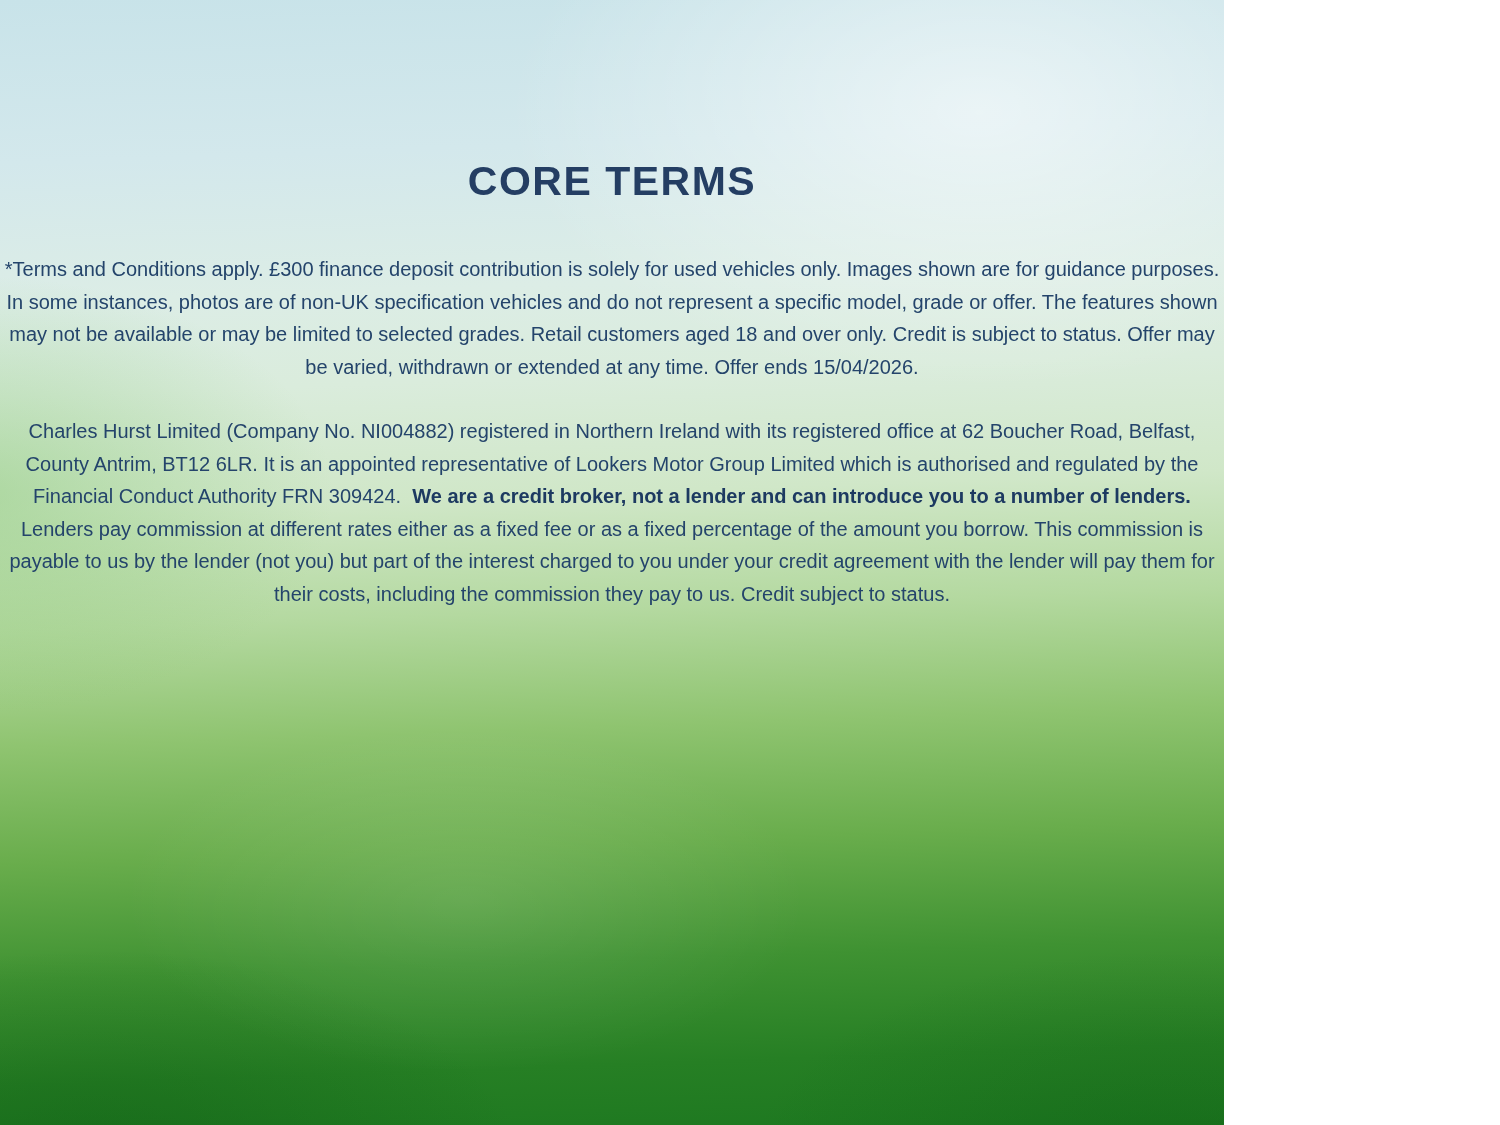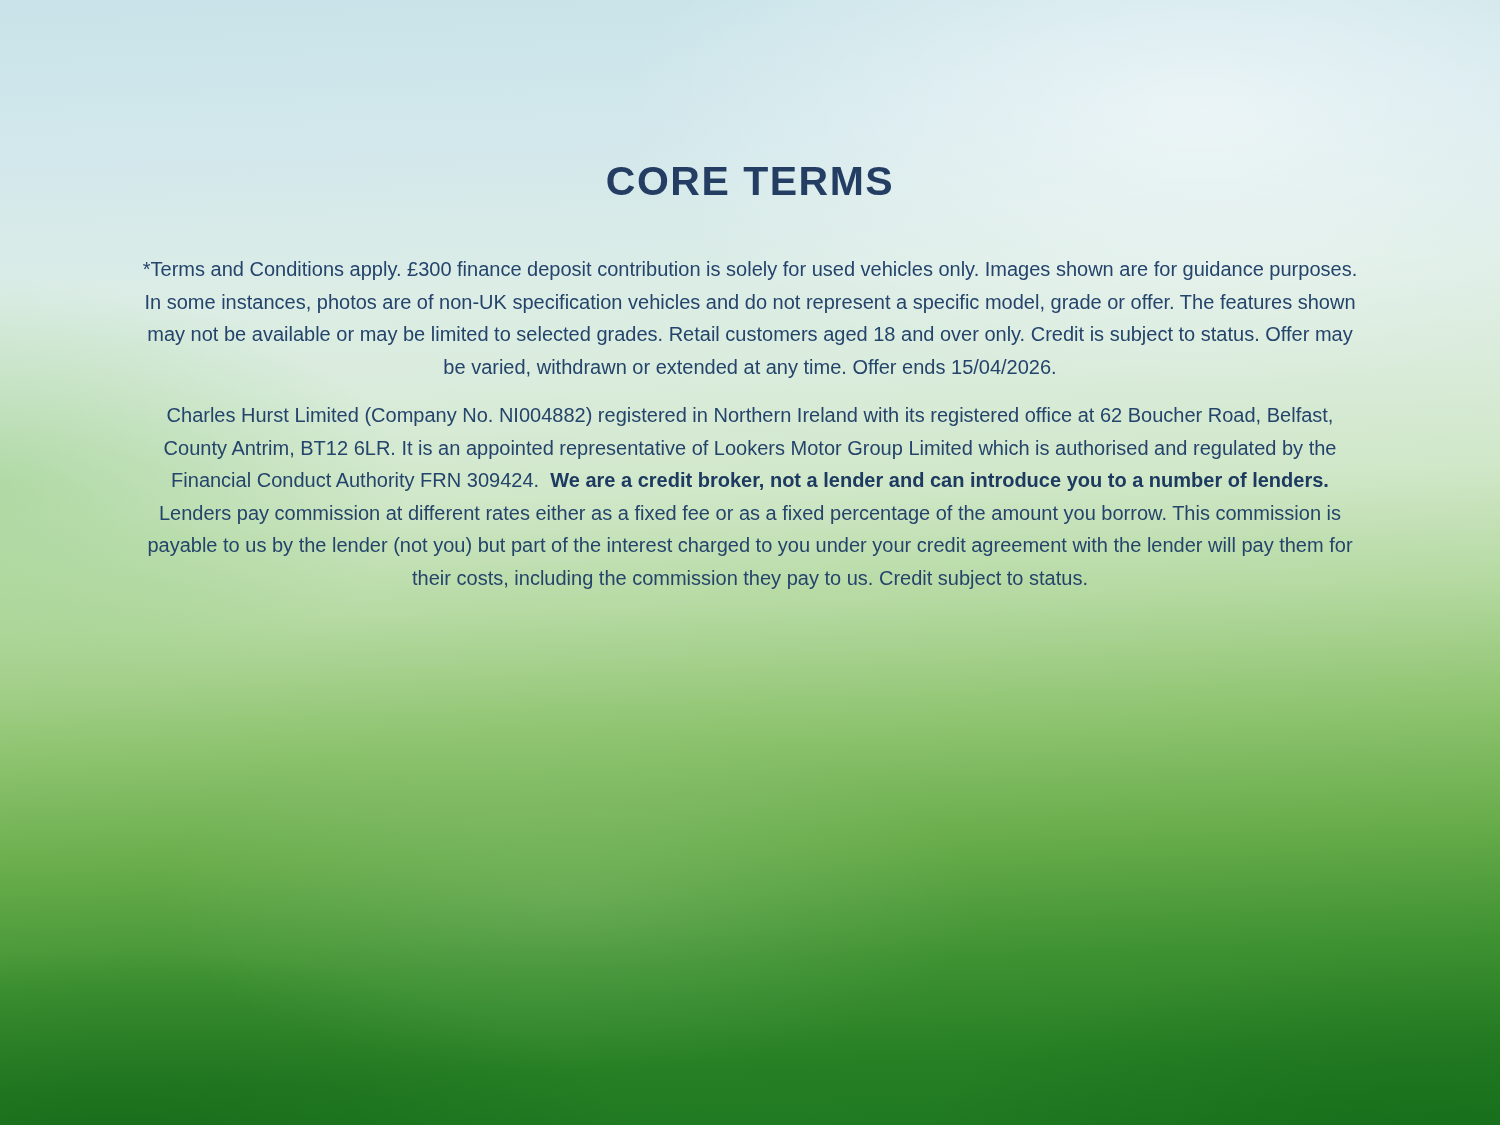--- a/index.html
+++ b/index.html
@@ -1,21 +1,21 @@
 <!DOCTYPE html>
 <html><head>
 <meta charset="utf-8">
 <style>
   html, body {
     margin: 0;
     padding: 0;
   }
   .canvas {
     position: relative;
-    width: 1500px;
+    width: 1224px;
     height: 1125px;
     overflow: hidden;
     font-family: "Liberation Sans", "DejaVu Sans", sans-serif;
     
     background:
       radial-gradient(ellipse 55% 35% at 80% 10%, rgba(255,255,255,0.55), rgba(255,255,255,0) 70%),
       radial-gradient(ellipse 45% 30% at -2% 44%, rgba(128,196,108,0.45), rgba(128,196,108,0) 65%),
       radial-gradient(ellipse 40% 22% at 38% 80%, rgba(255,255,255,0.10), rgba(255,255,255,0) 70%),
       radial-gradient(ellipse 50% 28% at 8% 104%, rgba(12,88,18,0.45), rgba(12,88,18,0) 70%),
       radial-gradient(ellipse 50% 28% at 96% 104%, rgba(12,88,18,0.35), rgba(12,88,18,0) 70%),
@@ -53,21 +53,21 @@
     margin: 0;
     color: #24446b;
     font-size: 20px;
     line-height: 32.5px;
     font-weight: 400;
   }
   .para-1 {
     margin-top: 48px;
   }
   .para-2 {
-    margin-top: 16px; 
+    margin-top: 32px; 
   }
   .bold-run {
     font-weight: 700;
     color: #1d3a61;
   }
 </style>
 </head>
 <body>
 
 <div class="canvas" style="background: radial-gradient(55% 35% at 80% 10%, rgba(255, 255, 255, 0.55), rgba(255, 255, 255, 0) 70%), radial-gradient(45% 30% at -2% 44%, rgba(128, 196, 108, 0.45), rgba(128, 196, 108, 0) 65%), radial-gradient(40% 22% at 38% 80%, rgba(255, 255, 255, 0.1), rgba(255, 255, 255, 0) 70%), radial-gradient(50% 28% at 8% 104%, rgba(12, 88, 18, 0.45), rgba(12, 88, 18, 0) 70%), radial-gradient(50% 28% at 96% 104%, rgba(12, 88, 18, 0.35), rgba(12, 88, 18, 0) 70%), linear-gradient(178deg, rgb(200, 227, 233) 0%, rgb(211, 232, 236) 14%, rgb(220, 237, 230) 26%, rgb(218, 236, 220) 34%, rgb(208, 231, 200) 44%, rgb(180, 217, 160) 54%, rgb(143, 196, 112) 64%, rgb(105, 173, 76) 74%, rgb(63, 146, 50) 84%, rgb(38, 127, 36) 93%, rgb(29, 120, 32) 100%);">

